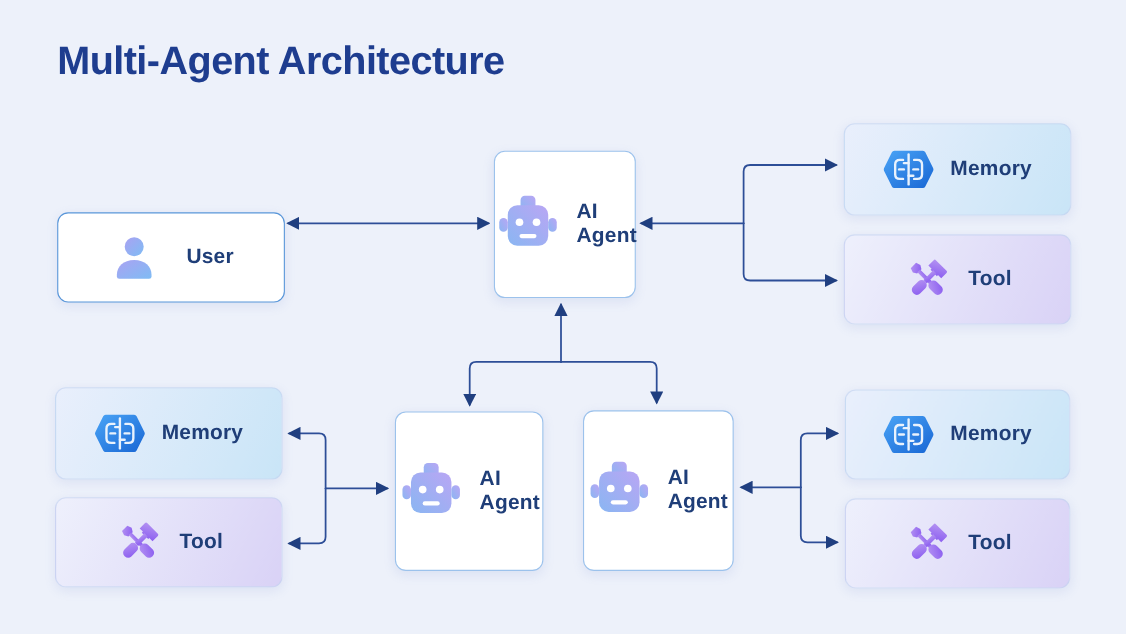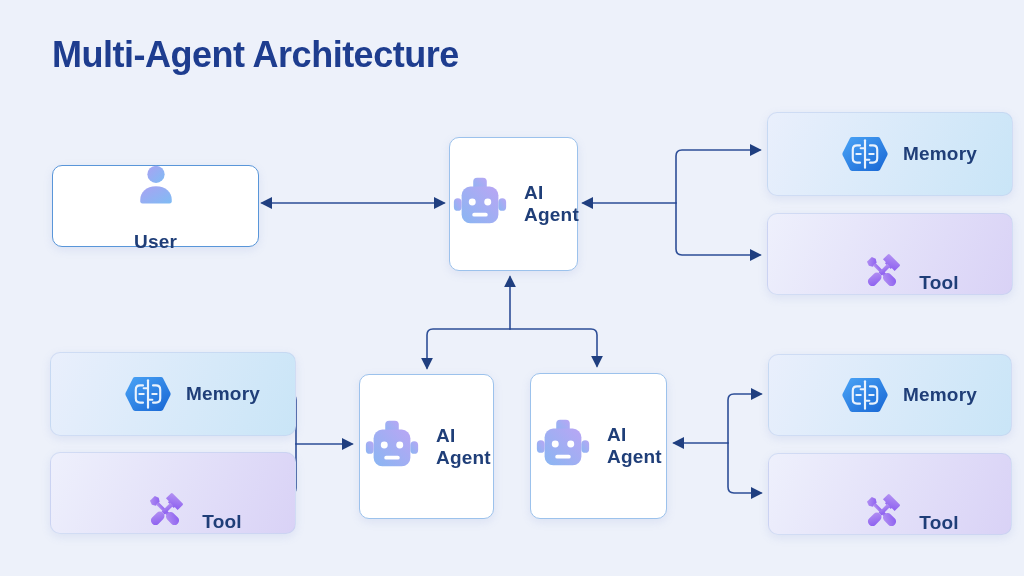--- a/index.html
+++ b/index.html
@@ -3,27 +3,27 @@
 <meta charset="utf-8">
 <style>
   html,body{margin:0;padding:0;background:#edf1fa;}
   .stage{position:relative;width:1024px;height:576px;background:#edf1fa;overflow:hidden;
          font-family:"Liberation Sans",sans-serif;}
   .title{position:absolute;left:52px;top:34px;font-size:36px;font-weight:bold;
          letter-spacing:-0.5px;color:#1e3d8f;margin:0;}
   .card{position:absolute;background:#ffffff;border-radius:10px;display:flex;
         align-items:center;justify-content:center;
         box-shadow:0 3px 10px rgba(110,135,205,.14);}
-  .card.row{flex-direction:column;gap:23px;}
+  .card.row{flex-direction:row;gap:23px;margin-top:28px;}
   .card.col{flex-direction:row;gap:12px;}
   .pill{position:absolute;border-radius:10px;display:flex;align-items:center;
         justify-content:center;gap:15px;border:1px solid rgba(195,210,240,.65);
-        box-shadow:0 3px 10px rgba(110,135,205,.14);padding-left:39px;}
+        box-shadow:0 3px 10px rgba(110,135,205,.14);}
   .pill.mem{background:linear-gradient(115deg,#e9effc 0%,#c9e5f7 100%);}
-  .pill.tool{background:linear-gradient(115deg,#eef0fc 0%,#d9d2f6 100%);align-items:flex-end;}
+  .pill.tool{background:linear-gradient(115deg,#eef0fc 0%,#d9d2f6 100%);}
   .lbl{color:#1f3e78;font-size:19px;font-weight:600;letter-spacing:.2px;}
   .ic{display:flex;align-items:center;justify-content:center;line-height:0;}
   .wires{position:absolute;left:0;top:0;width:1024px;height:576px;pointer-events:none;}
   .b-user{border:1.5px solid #5996d9;}
   .b-agent{border:1.5px solid #9cc2ec;}
 </style>
 </head>
 <body>
 
 <div class="stage">

